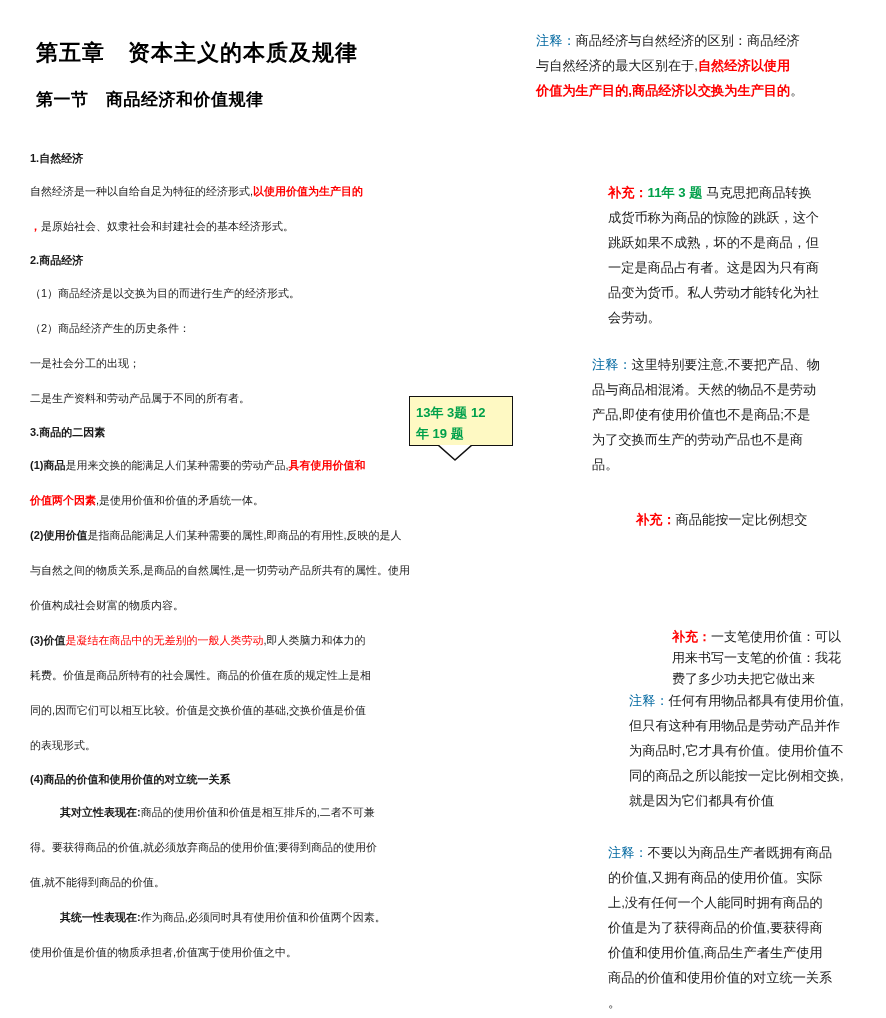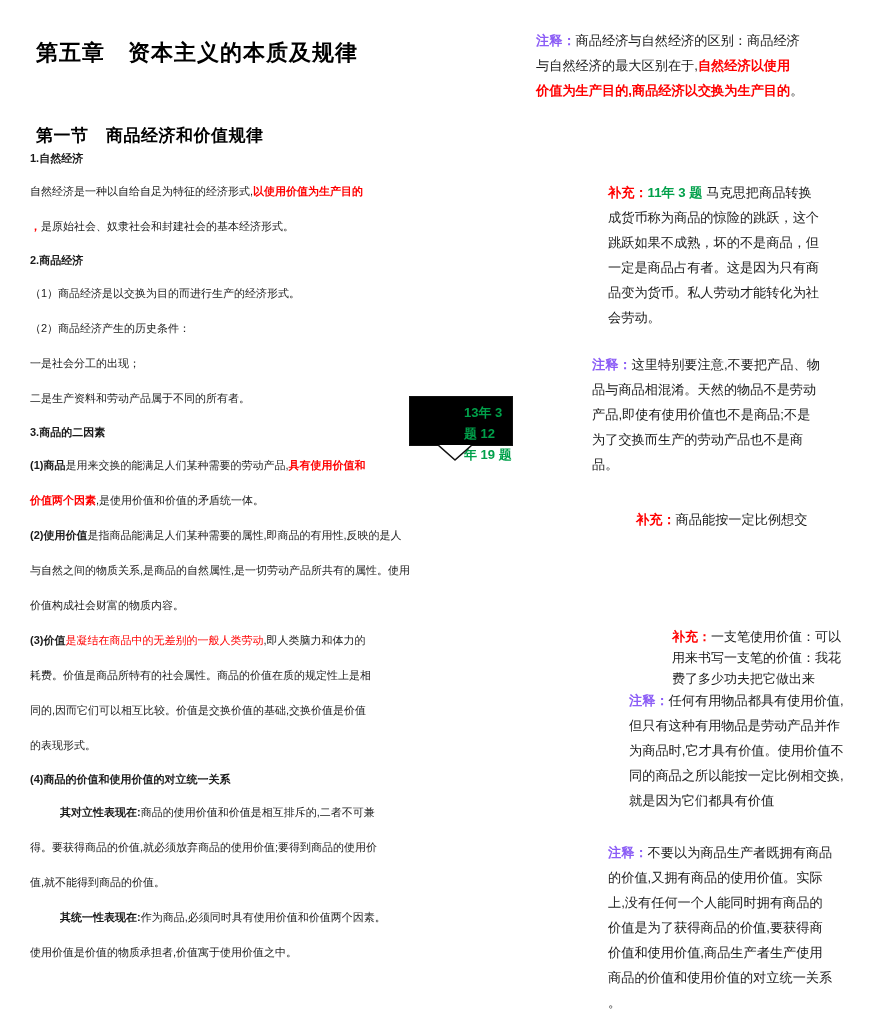--- a/index.html
+++ b/index.html
@@ -19,21 +19,21 @@
 
   
   .chapter-title{
     left:36px; top:22px; width:520px;
     font-size:22px; font-weight:bold; letter-spacing:1px;
     line-height:30px; color:#000;margin-top:16px;
   }
   .section-title{
     left:36px; top:88px; width:520px;
     font-size:17px; font-weight:bold; letter-spacing:.5px;
-    line-height:24px; color:#000;margin-top:36px;
+    line-height:24px; color:#000;
   }
 
   
   .body-col{
     position:absolute; left:30px; top:142px;
     width:560px;
   }
   .body-col .ln{
     font-size:11px;
     line-height:35px;
@@ -46,44 +46,43 @@
 
   b.bk{ font-weight:bold; color:#1a1a1a; }
   span.rd{ color:#ff0000; font-weight:bold; }
   span.rd-n{ color:#ff0000; }
   span.gn{ color:#00a04a; font-weight:bold; }
 
   
   .callout{
     position:absolute; left:409px; top:396px;
     width:104px; height:50px;
-    border:1.6px solid #111; background:#000000;
+    border:1.6px solid #111; background:#fef9c3;
     z-index:5;
-    padding-left:48px;
   }
   .callout .ctext{
     padding:5px 0 0 6px;
     font-size:13px; font-weight:bold; color:#00a04a;
     line-height:21px;
   }
   .callout .tail-v{
     position:absolute; left:27px; top:48px;
     width:36px; height:18px;
   }
   .callout .tail-v svg{ display:block; }
 
   
   .note{
     position:absolute;
     font-size:13.2px;
     line-height:25px;
     color:#1a1a1a;
   }
   .note .nl{ white-space:nowrap; }
-  .note .lbl{ font-weight:bold; color:#8b5cf6; }
+  .note .lbl{ font-weight:normal; color:#0369a1; }
   .note .lbl-r{ font-weight:bold; color:#ff0000; }
   .note.compact{ line-height:21px; font-size:13px; }
 
   .n1{ left:536px; top:28px;  width:350px; }
   .n2{ left:608px; top:180px; width:278px; }
   .n3{ left:592px; top:352px; width:294px; }
   .n4{ left:636px; top:507px; width:250px; }
   .n5{ left:672px; top:592px; width:250px;margin-top:34px; }
   .n6{ left:608px; top:688px; width:278px;margin-left:21px; }
   .n7{ left:608px; top:840px; width:278px; }

